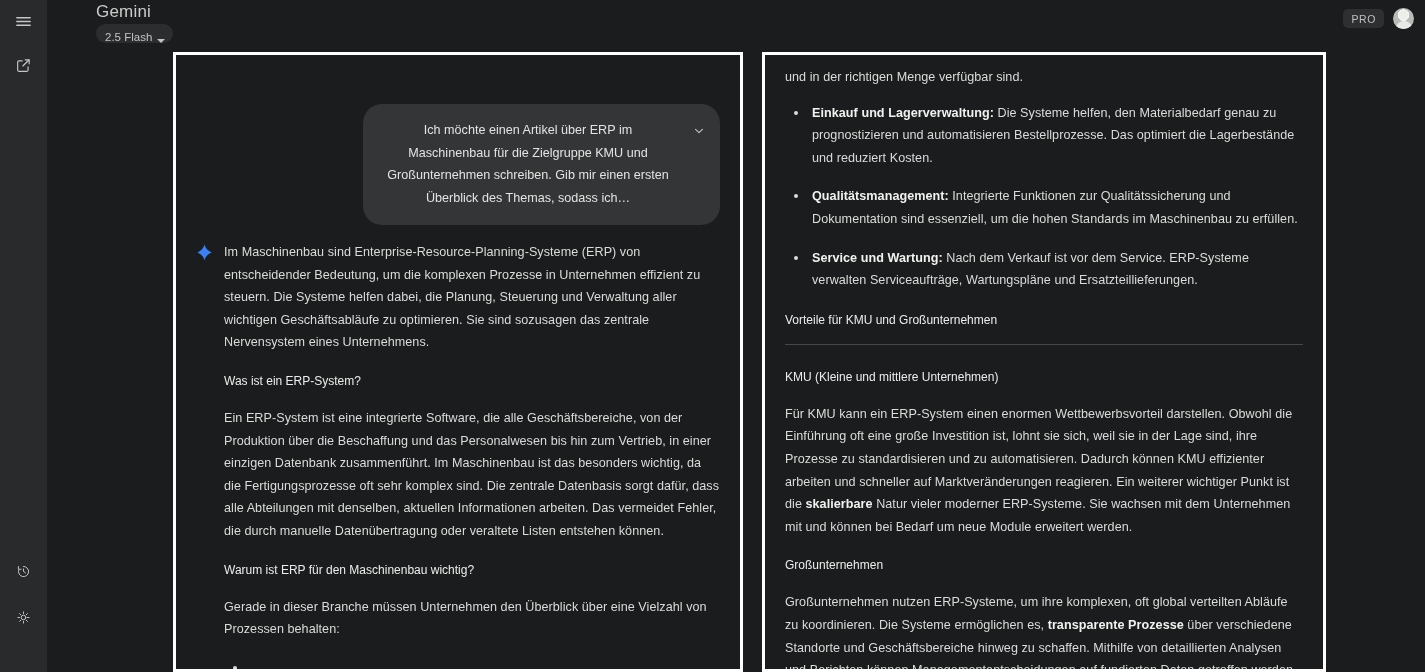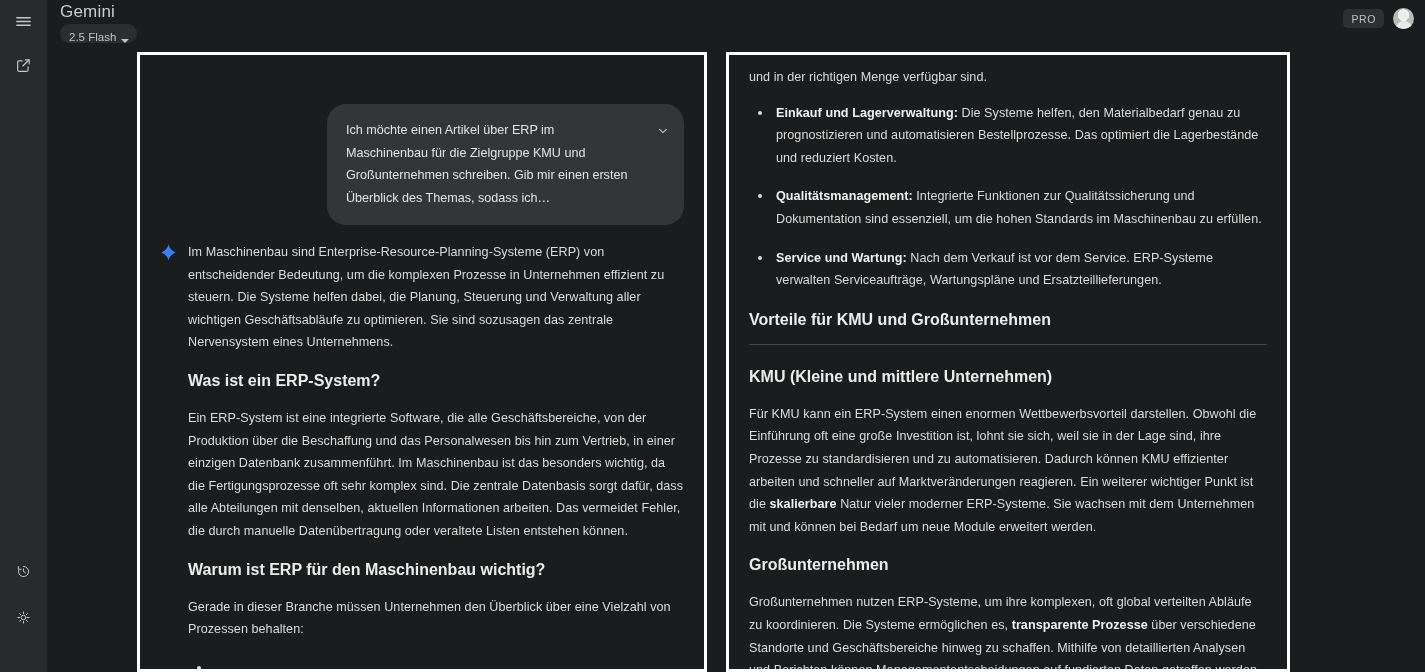--- a/index.html
+++ b/index.html
@@ -2,21 +2,21 @@
 <html><head>
 <meta charset="utf-8">
 <style>
   * { box-sizing: border-box; margin: 0; padding: 0; }
   html, body {
     width: 1425px; height: 672px;
     background: #1b1c1d;
     font-family: "Liberation Sans", sans-serif;
     overflow: hidden;
   }
-  #app { position: relative; width: 1425px; height: 480px; display: flex; }
+  #app { position: relative; width: 1425px; height: 480px; display: flex; gap: 36px; }
 
   
   .rail {
     width: 47px; height: 672px;
     background: #282a2c;
     display: flex; flex-direction: column; align-items: center;
     flex: 0 0 47px;
   }
   .rail-icon {
     width: 34px; height: 34px;
@@ -90,41 +90,41 @@
   .panel-inner { padding: 0 20px; }
 
   
   .user-row { display: flex; justify-content: flex-end; padding-top: 49px; }
   .user-bubble {
     position: relative;
     max-width: 357px;
     background: #333537;
     border-radius: 19px;
     padding: 15px 46px 16px 19px;
-    font-size: 12.6px; line-height: 22.5px; color: #e3e3e1;
+    font-size: 12.6px; line-height: 22.5px; color: #e3e3e1; text-align: center;
   }
   .bubble-caret {
     position: absolute; right: 15px; top: 21px;
     width: 12px; height: 12px; color: #c4c7c5;
   }
 
   .answer { display: flex; padding-top: 16px; }
   .spark { flex: 0 0 28px; padding-top: 3px; }
   .spark svg { display: block; }
   .answer-body { flex: 1 1 auto; }
 
   .p, .li-text {
     font-size: 12.6px; line-height: 22.6px; color: #dadcd9;
     letter-spacing: .05px;
   }
   .p { margin-bottom: 17px; }
   .p.tight { margin-bottom: 13px; }
   h3.hd {
-    font-size: 16px; line-height: 20px; color: #ecedeb;
-    font-weight: bold; margin-bottom: 16px;
+    font-size: 12px; line-height: 20px; color: #ecedeb;
+    font-weight: normal; margin-bottom: 16px;
   }
   h3.hd.sec { margin-bottom: 14px; }
   ul.bul { list-style: none; margin: 0 0 0 0; padding: 0; }
   ul.bul li {
     position: relative; padding-left: 27px; margin-bottom: 16px;
   }
   ul.bul li::before {
     content: ""; position: absolute; left: 9px; top: 9px;
     width: 4px; height: 4px; border-radius: 50%; background: #dadcd9;
   }

